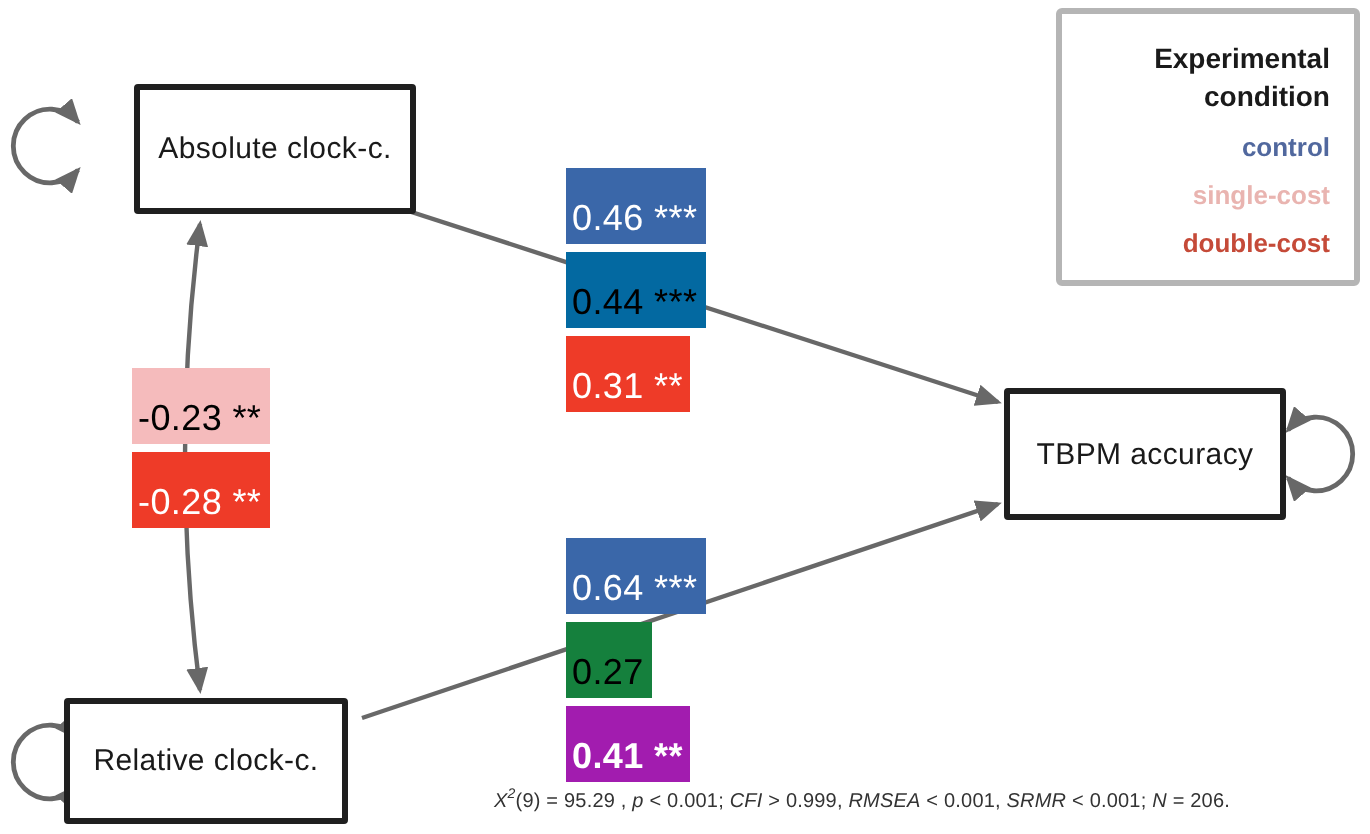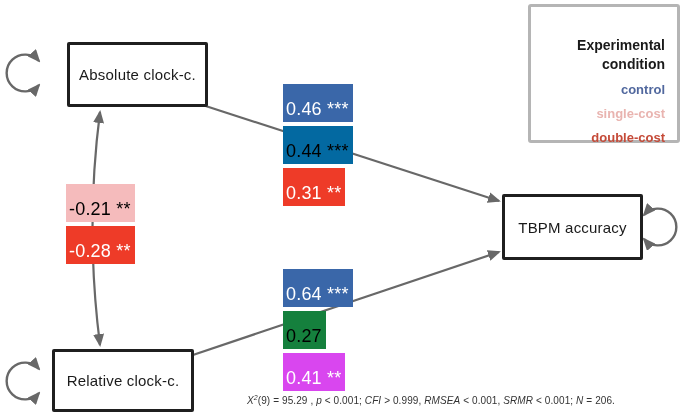--- a/index.html
+++ b/index.html
@@ -8,34 +8,34 @@
     font-family:"Liberation Sans", sans-serif;overflow:hidden;
   }
   .wires{position:absolute;left:0;top:0;width:685px;height:417px;}
   .node{
     position:absolute;box-sizing:border-box;background:#fff;
     border:3px solid #1f1f1f;border-radius:2px;
     display:flex;align-items:center;justify-content:center;
     font-size:15px;color:#1a1a1a;letter-spacing:.2px;
   }
   .node-absolute{left:40px;top:42px;width:141px;height:65px;margin-left:27px;}
-  .node-relative{left:52px;top:349px;width:142px;height:63px;}
+  .node-relative{left:32px;top:349px;width:142px;height:63px;}
   .node-tbpm{left:502px;top:194px;width:141px;height:66px;}
   .coef-group{position:absolute;}
   .coef{
     width:max-content;font-size:18px;line-height:21px;
     padding:15px 4px 2px 3px;margin-bottom:4px;letter-spacing:.2px;
   }
   .grp-top{left:283px;top:84px;}
   .grp-mid{left:66px;top:184px;}
   .grp-bot{left:283px;top:269px;}
   .legend{
     position:absolute;left:528px;top:4px;width:152px;height:139px;
     box-sizing:border-box;background:#fff;border:3px solid #b5b5b5;border-radius:3px;
-    text-align:right;padding:29px 12px 0 0;
+    text-align:right;padding:13px 12px 0 0;
   }
   .legend-title{font-size:14px;line-height:19px;font-weight:bold;color:#1a1a1a;}
   .legend-item{font-size:13px;line-height:17px;font-weight:bold;margin-top:7px;}
   .fit-stats{
     position:absolute;left:247px;top:394px;white-space:nowrap;
     font-size:10px;color:#333;letter-spacing:.1px;
   }
   .it{font-style:italic;}
   .fit-stats sup{font-size:7px;}
 </style>
@@ -77,28 +77,28 @@
     <span>TBPM accuracy</span>
   </div>
 
   <div class="coef-group grp-top">
     <div class="coef" style="background-color: rgb(58, 103, 169); color: rgb(255, 255, 255);">0.46 ***</div>
     <div class="coef" style="background-color: #0369a1; color: rgb(0, 0, 0);">0.44 ***</div>
     <div class="coef" style="background-color: rgb(238, 59, 40); color: rgb(255, 255, 255);">0.31 **</div>
   </div>
 
   <div class="coef-group grp-mid">
-    <div class="coef" style="background-color: rgb(245, 187, 188); color: rgb(0, 0, 0);">-0.21 **</div>
+    <div class="coef" style="background-color: rgb(245, 187, 188); color: rgb(0, 0, 0);">-0.23 **</div>
     <div class="coef" style="background-color: rgb(238, 59, 40); color: rgb(255, 255, 255);">-0.28 **</div>
   </div>
 
   <div class="coef-group grp-bot">
     <div class="coef" style="background-color: rgb(58, 103, 169); color: rgb(255, 255, 255);">0.64 ***</div>
     <div class="coef" style="background-color: #15803d; color: rgb(0, 0, 0);">0.27</div>
-    <div class="coef" style="background-color: #d946ef; color: rgb(255, 255, 255);">0.41 **</div>
+    <div class="coef" style="background-color: #a21caf; color: rgb(255, 255, 255); font-weight: bold;">0.41 **</div>
   </div>
 
   <div class="legend">
     <div class="legend-title">Experimental</div>
     <div class="legend-title">condition</div>
     <div class="legend-item" style="color: rgb(81, 104, 158);">control</div>
     <div class="legend-item" style="color: rgb(233, 180, 176);">single-cost</div>
     <div class="legend-item" style="color: rgb(197, 74, 56);">double-cost</div>
   </div>
 

